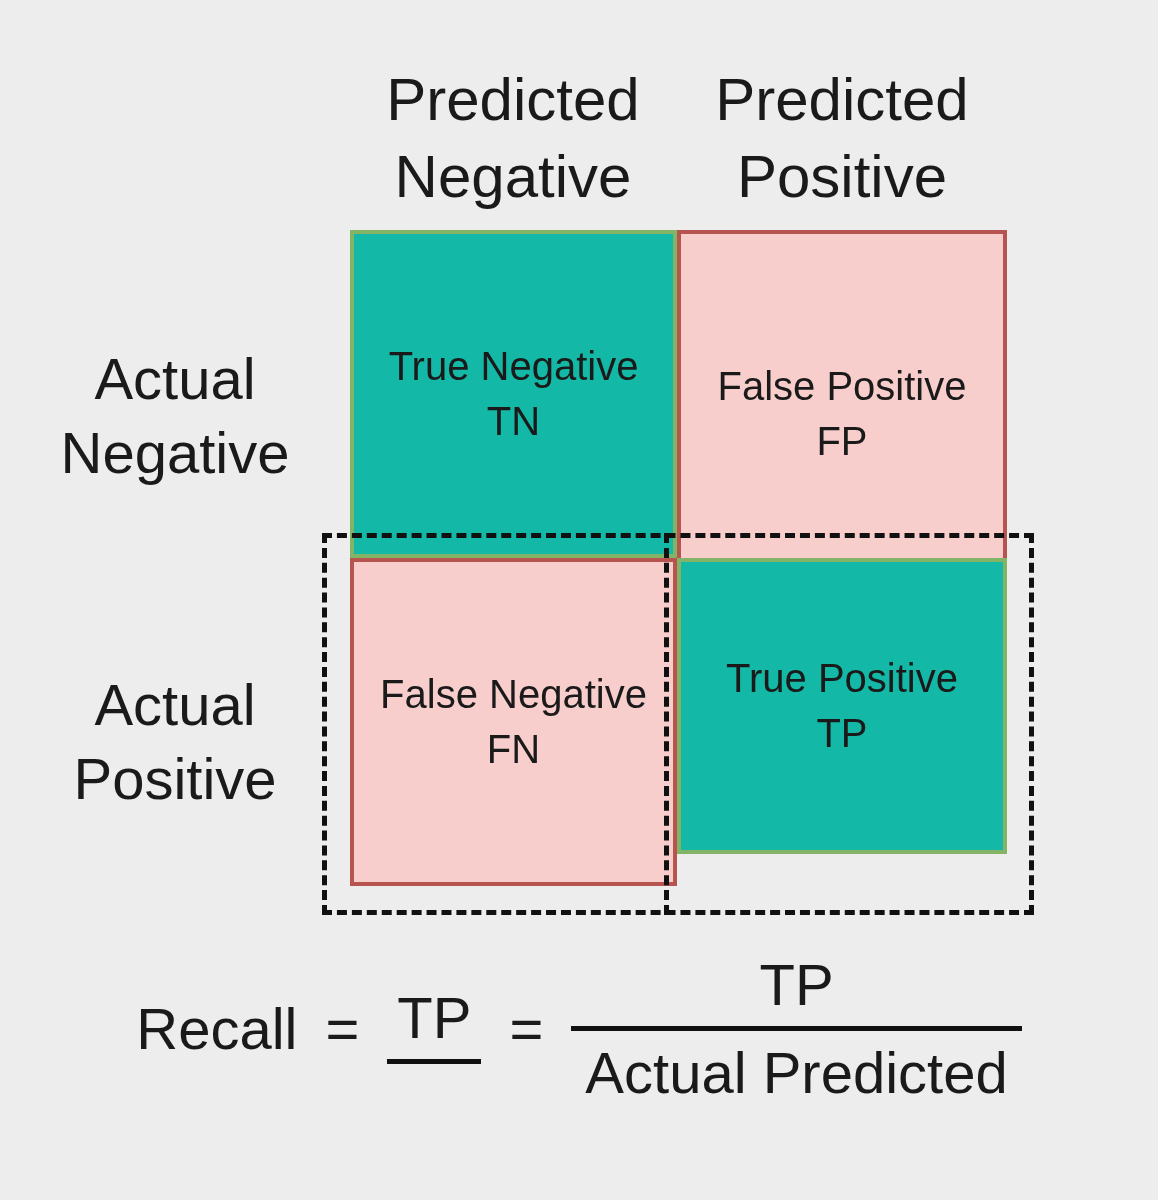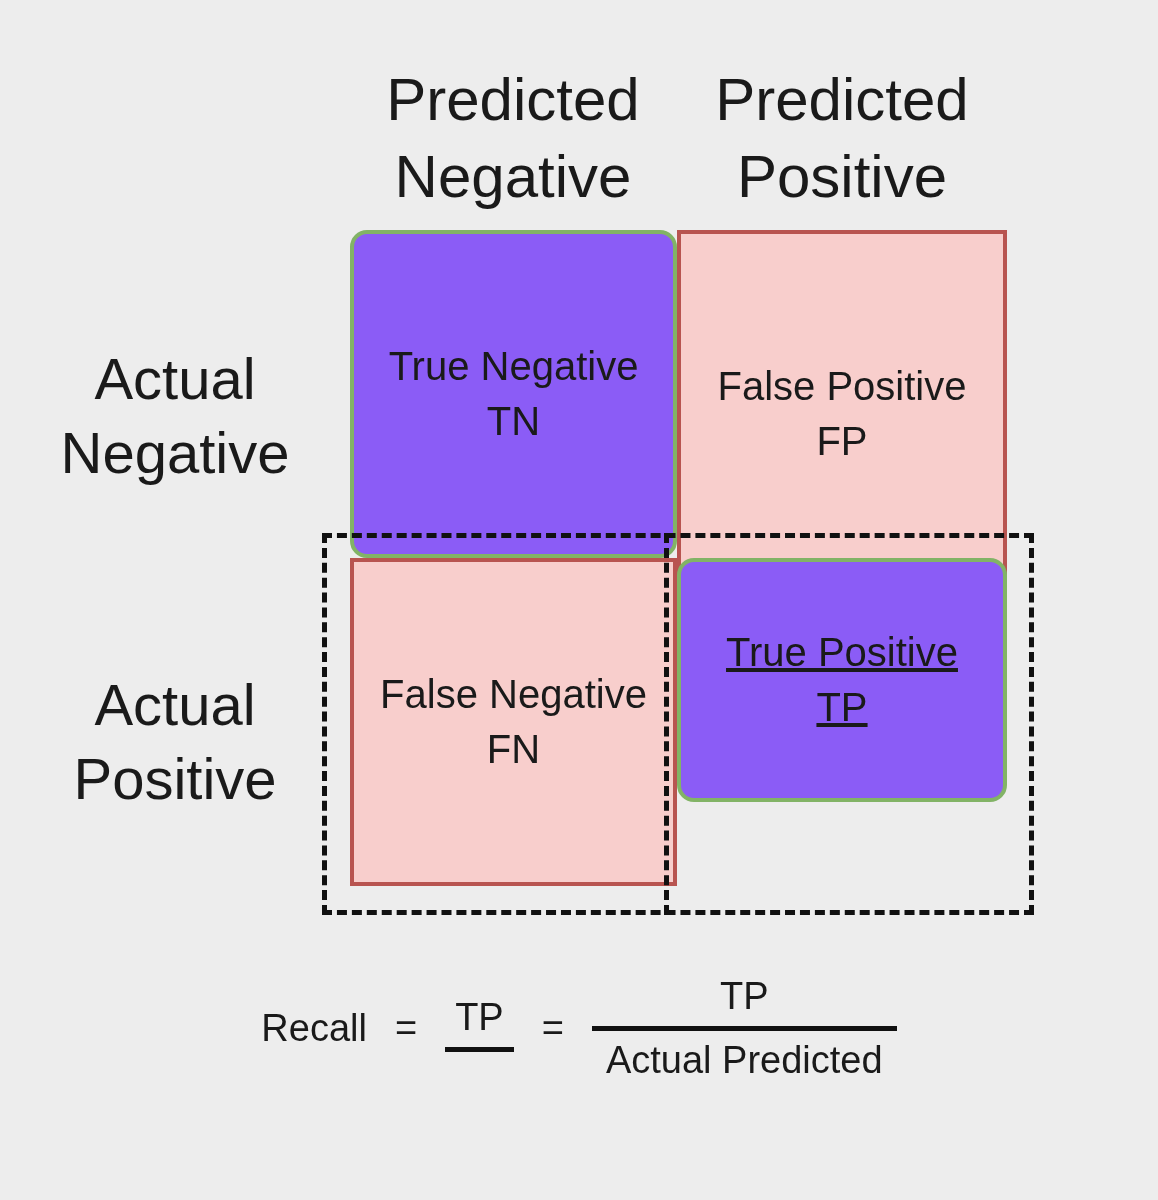--- a/index.html
+++ b/index.html
@@ -42,26 +42,26 @@
     box-sizing: border-box;
     border: 4px solid;
     display: flex;
     flex-direction: column;
     align-items: center;
     justify-content: center;
     text-align: center;
     font-size: 40px;
     line-height: 1.38;
   }
-  .cell.green { background: #8b5cf6; border-color: #82b366; border-radius: 17px; }
+  .cell.green { background: #14b8a6; border-color: #82b366; }
   .cell.red   { background: #f8cecc; border-color: #b85450; }
   .cell.tn { left: 350px; top: 230px; width: 327px; height: 328px; }
   .cell.fp { left: 677px; top: 230px; width: 330px; height: 368px; }
   .cell.fn { left: 350px; top: 558px; width: 327px; height: 328px; }
-  .cell.tp { left: 677px; top: 558px; width: 330px; height: 244px; text-decoration: underline; }
+  .cell.tp { left: 677px; top: 558px; width: 330px; height: 296px; }
   .dashed-box {
     position: absolute;
     left: 322px;
     top: 533px;
     width: 712px;
     height: 382px;
     box-sizing: border-box;
     border: 5px dashed #111;
     pointer-events: none;
   }
@@ -77,21 +77,21 @@
   .formula {
     position: absolute;
     left: 0;
     top: 948px;
     width: 1158px;
     height: 160px;
     display: flex;
     align-items: center;
     justify-content: center;
     gap: 24px;
-    font-size: 38px;
+    font-size: 58px;
   }
   .frac {
     display: inline-flex;
     flex-direction: column;
     align-items: center;
   }
   .frac .num { padding: 0 10px; }
   .frac .bar {
     align-self: stretch;
     height: 5px;

